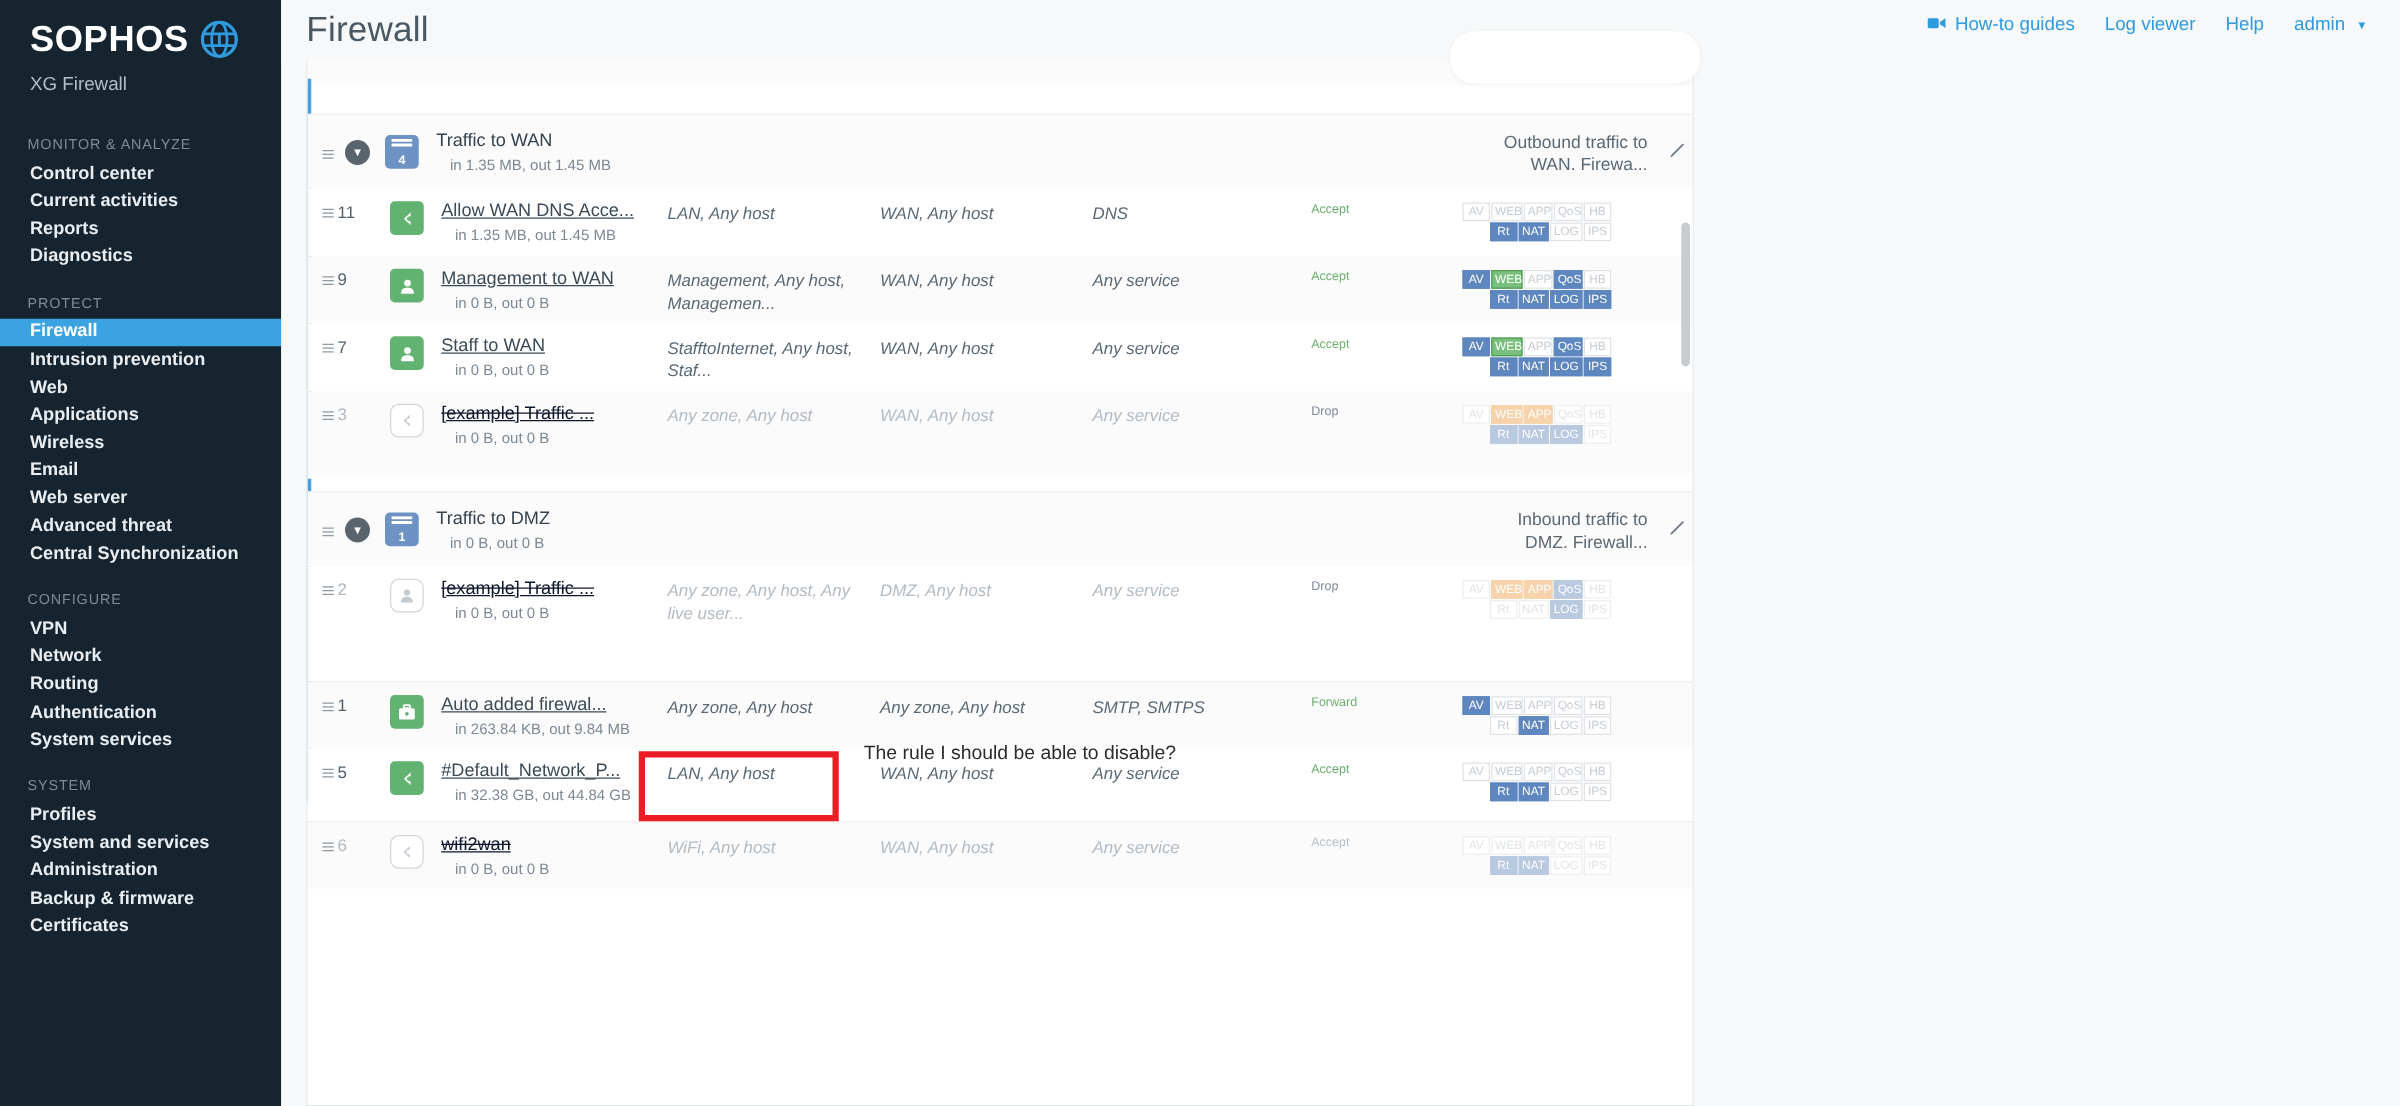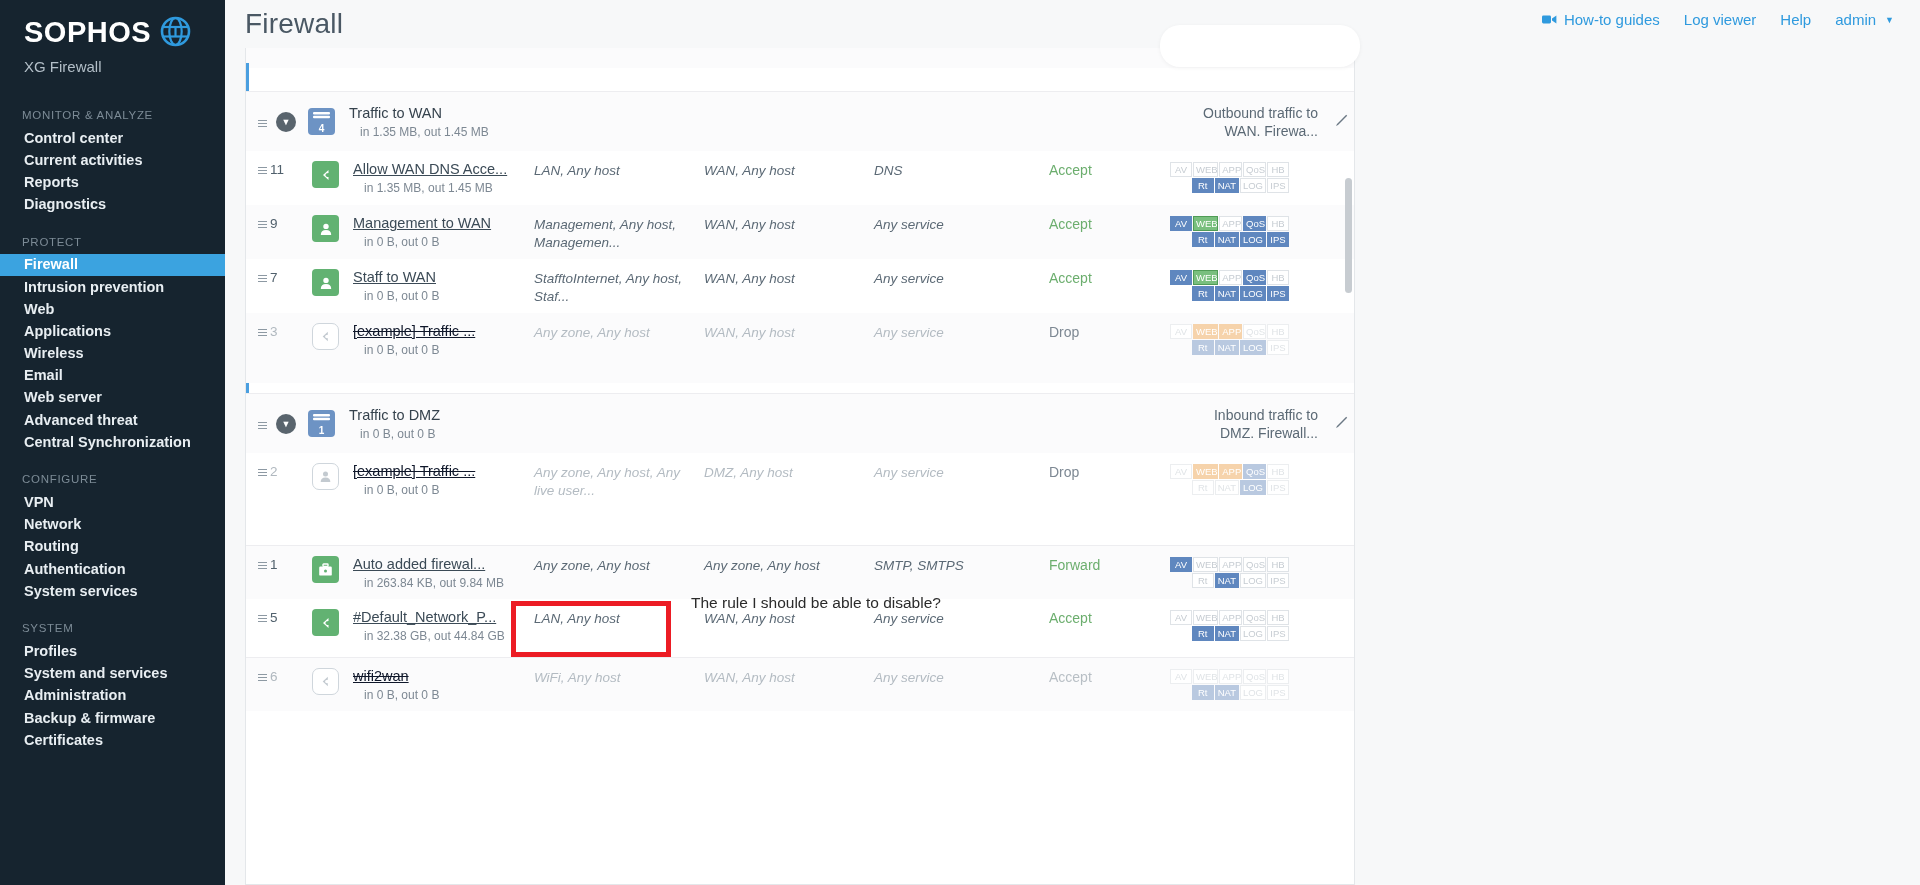--- a/index.html
+++ b/index.html
@@ -153,21 +153,21 @@
   }
 
   .col-src  { width: 170px; flex: 0 0 170px; }
   .col-dst  { width: 170px; flex: 0 0 170px; }
   .col-svc  { width: 175px; flex: 0 0 175px; }
   .col-act  { width: 120px; flex: 0 0 120px; }
   .cellt {
     font-size: 13.5px; color: #5b6975; line-height: 18px; padding-top: 1px; font-style: italic;
   }
   .cellt.dim { color: #b3bbc2; }
-  .act { font-size: 14px; padding-top: 1px; }
+  .act { font-size: 10px; padding-top: 1px; }
   .act.accept  { color: #6cae6e; }
   .act.forward { color: #6cae6e; }
   .act.drop    { color: #7d8893; }
   .act.dim     { color: #b8bfc5; }
 
   
   .badges { width: 120px; flex: 0 0 120px; padding-top: 1px; }
   .badge-row { display: flex; justify-content: flex-end; }
   .badge-row.r2 { margin-top: 1px; }
   .bdg {

